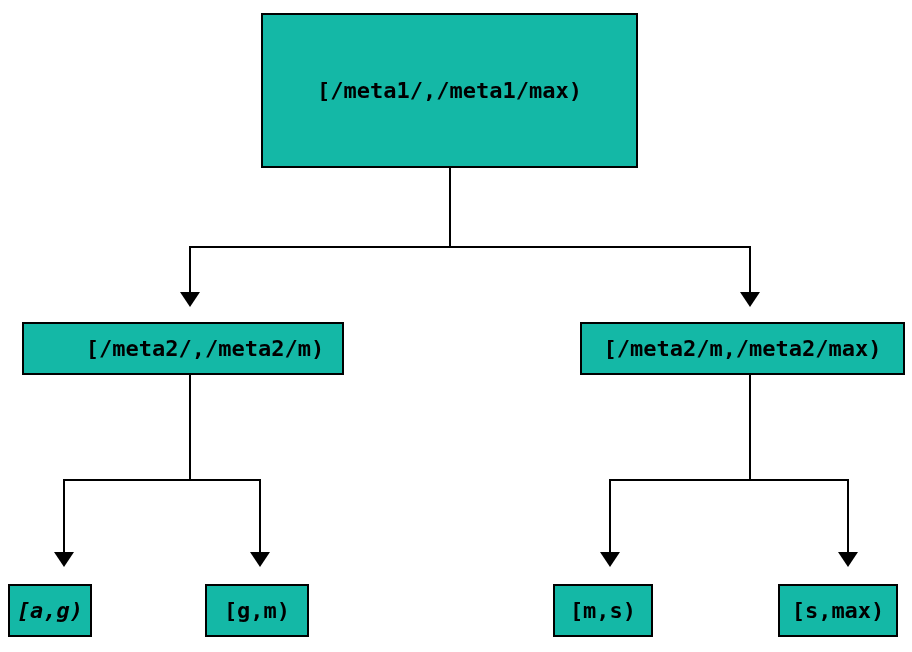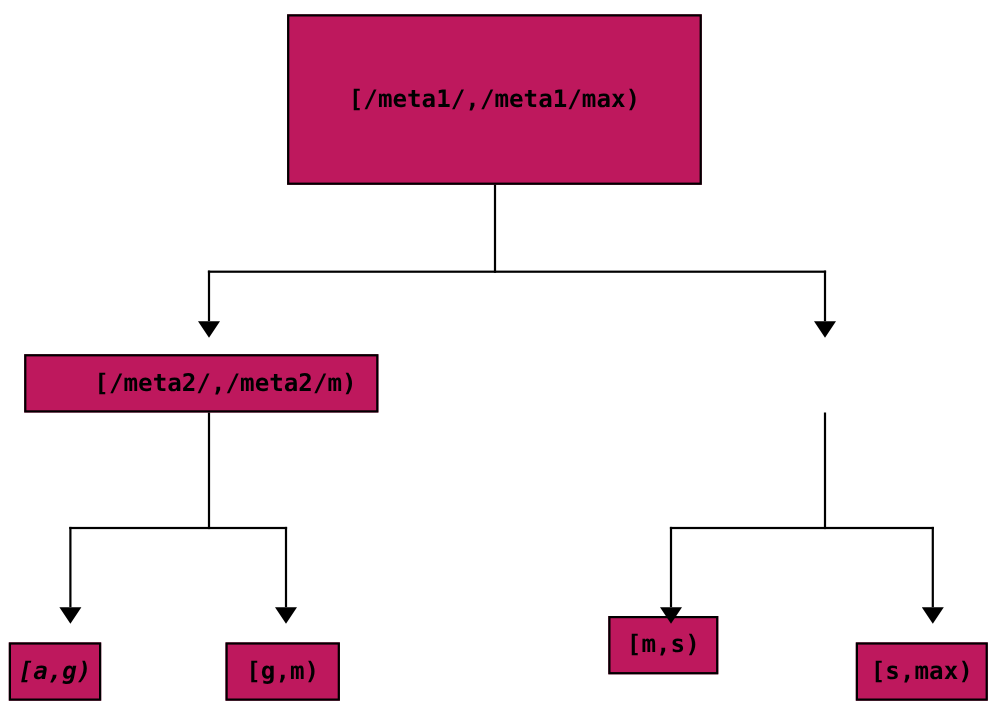--- a/index.html
+++ b/index.html
@@ -14,33 +14,33 @@
     background: #ffffff;
     font-family: "DejaVu Sans Mono", "Liberation Mono", monospace;
     font-weight: bold;
     color: #000000;
     overflow: hidden;
   }
   .node {
     position: absolute;
     box-sizing: border-box;
     border: 2px solid #000000;
-    background: #be185d;
+    background: #14b8a6;
     display: flex;
     align-items: center;
     justify-content: center;
     font-size: 22px;
     white-space: nowrap;
   }
   .node-root    { left: 261px; top: 13px;  width: 377px; height: 155px; }
   .node-l2a     { left: 22px;  top: 322px; width: 322px; height: 53px; padding-left: 44px; }
   .node-l2b     { left: 580px; top: 322px; width: 325px; height: 53px; }
   .node-leaf1   { left: 8px;   top: 584px; width: 84px; height: 53px; font-style: italic; }
   .node-leaf2   { left: 205px; top: 584px; width: 104px;  height: 53px; }
-  .node-leaf3   { left: 553px; top: 560px; width: 100px; height: 53px; }
+  .node-leaf3   { left: 553px; top: 584px; width: 100px; height: 53px; }
   .node-leaf4   { left: 778px; top: 584px; width: 120px; height: 53px; }
   .line {
     position: absolute;
     background: #000000;
   }
   .line.v { width: 2px; }
   .line.h { height: 2px; }
   .arrow {
     position: absolute;
     width: 0;
@@ -50,20 +50,21 @@
     border-top: 15px solid #000000;
   }
 </style>
 </head>
 <body>
 
 <div class="canvas">
 
   <div class="node node-root">[/meta1/,/meta1/max)</div>
   <div class="node node-l2a">[/meta2/,/meta2/m)</div>
+  <div class="node node-l2b">[/meta2/m,/meta2/max)</div>
   <div class="node node-leaf1">[a,g)</div>
   <div class="node node-leaf2">[g,m)</div>
   <div class="node node-leaf3">[m,s)</div>
   <div class="node node-leaf4">[s,max)</div>
 
   <div class="line v" style="left:449px; top:168px; height:80px;"></div>
   <div class="line h" style="left:189px; top:246px; width:562px;"></div>
   <div class="line v" style="left:189px; top:246px; height:46px;"></div>
   <div class="line v" style="left:749px; top:246px; height:46px;"></div>
   <div class="arrow" style="left:180px; top:292px;"></div>

